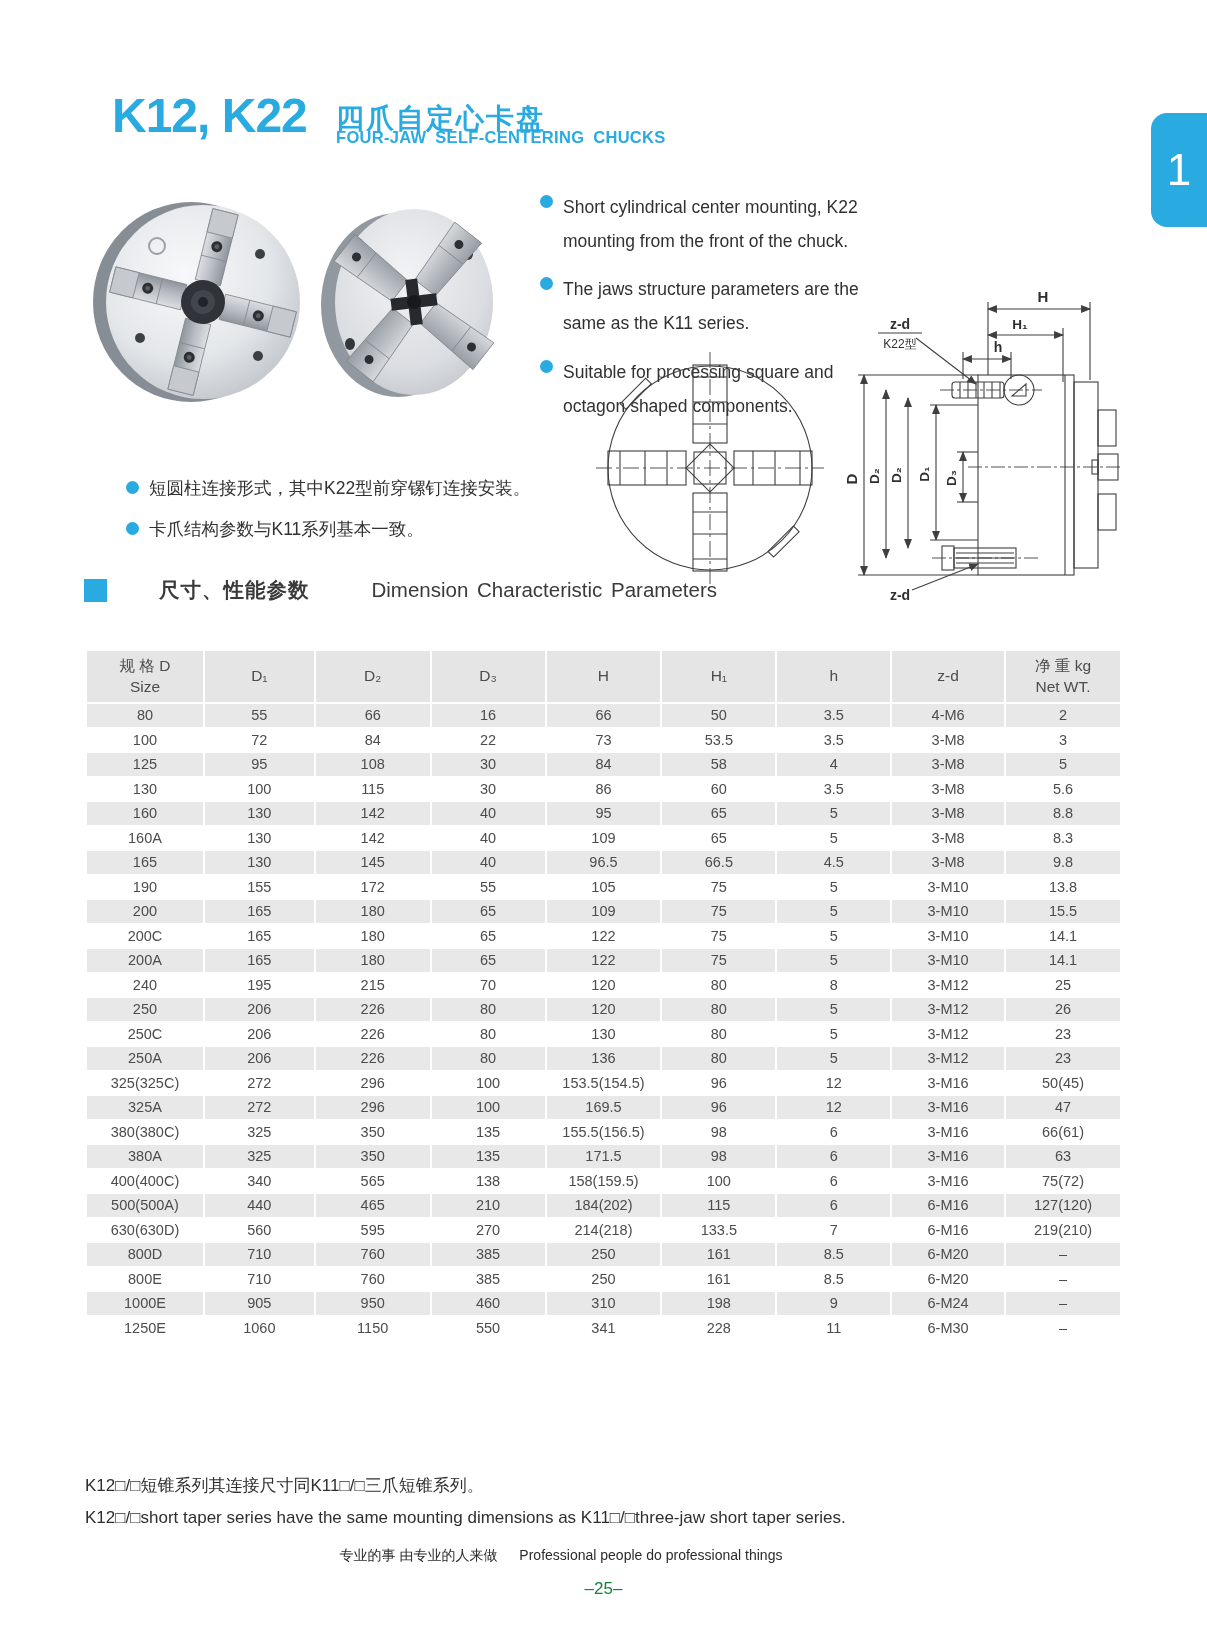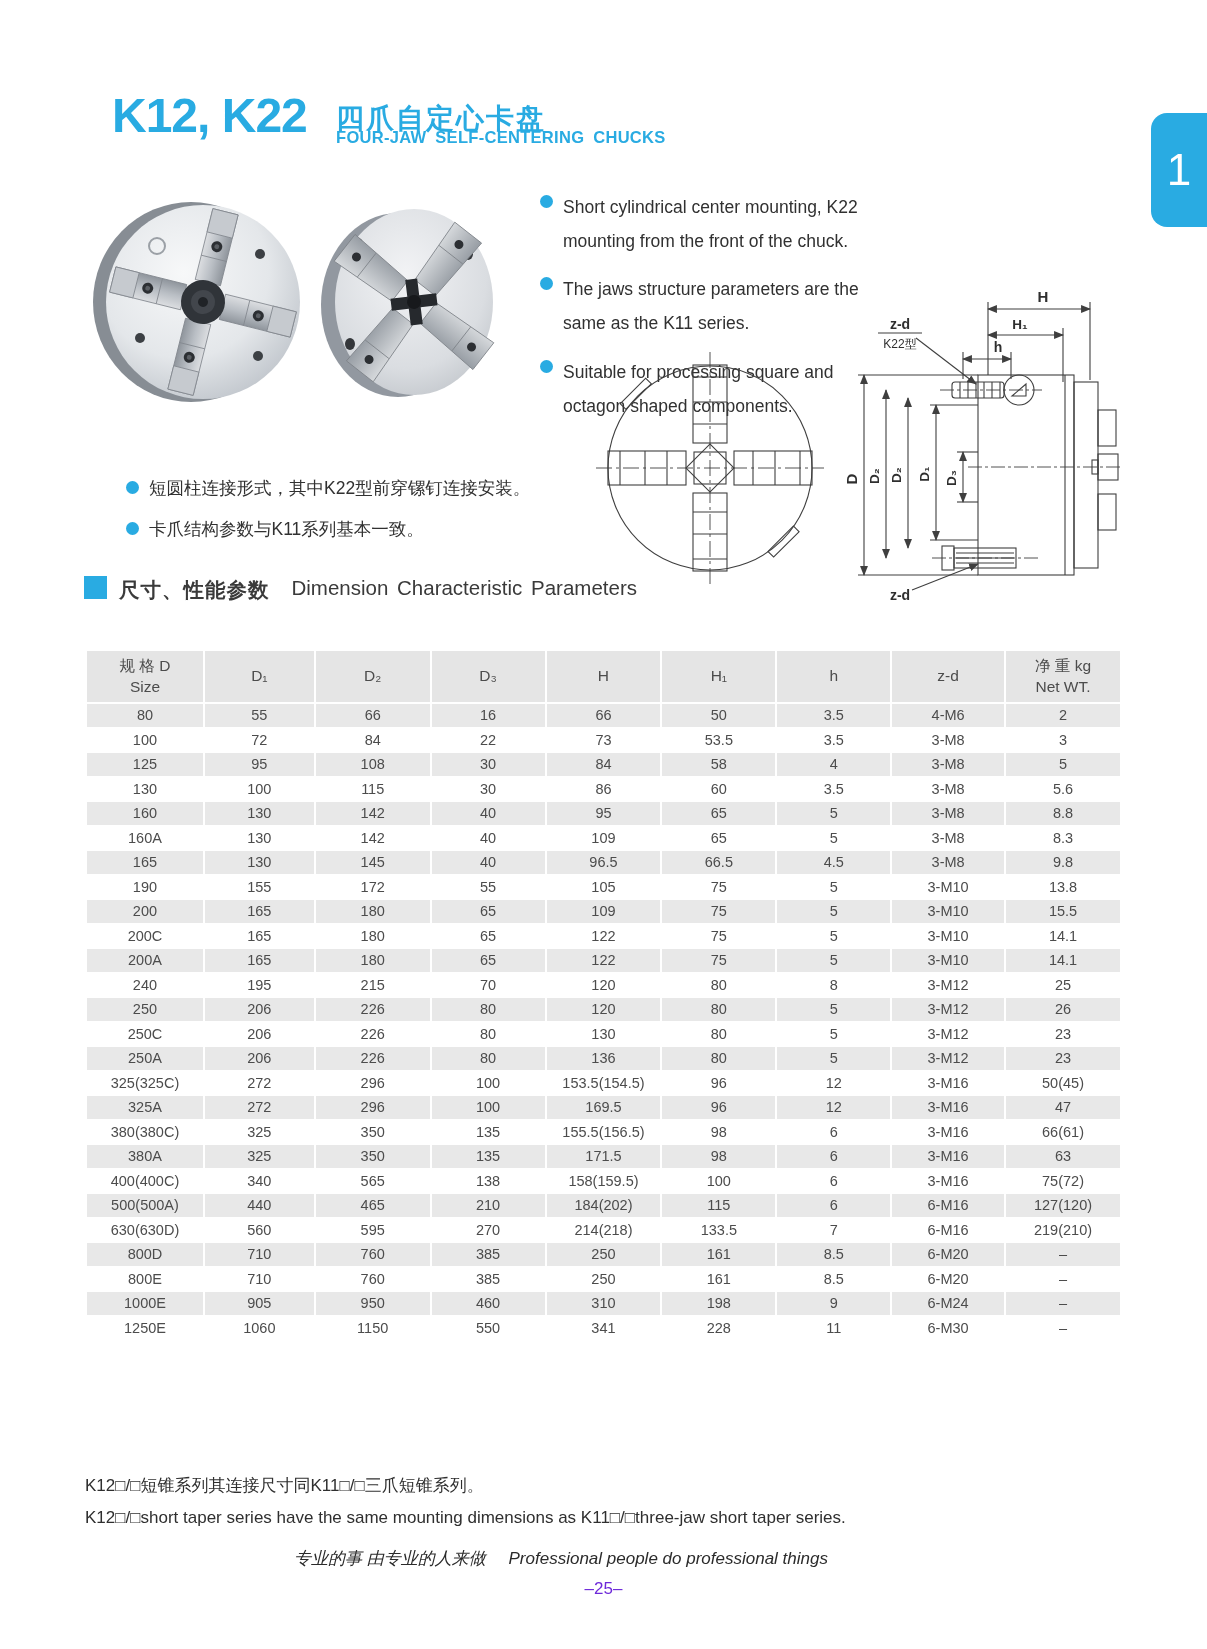--- a/index.html
+++ b/index.html
@@ -24,44 +24,44 @@
   .bullets{display:flex;flex-direction:column;}
   .bullets-en{left:540px;top:190px;width:336px;justify-content:flex-end;}
   .bullets-zh{left:126px;top:476px;width:420px;}
   .bullet{display:flex;align-items:flex-start;margin-bottom:14px;}
   .bullets-zh .bullet{margin-bottom:16px;}
   .dot{flex:0 0 13px;width:13px;height:13px;border-radius:50%;background:#29ABE2;margin-top:5px;margin-right:10px;}
   .btext{font-size:17.5px;line-height:1.95;color:#313131;}
   .bullets-zh .btext{line-height:1.4;}
 
   
-  .sec-head{left:84px;top:576px;display:flex;align-items:flex-start;}
+  .sec-head{left:84px;top:576px;display:flex;align-items:center;gap:40px;}
   .sec-sq{width:23px;height:23px;background:#29ABE2;margin-right:12px;}
   .sec-zh{font-size:20.5px;font-weight:bold;color:#3a3a3a;letter-spacing:1px;margin-right:22px;}
   .sec-en{font-size:20.5px;font-weight:500;color:#3a3a3a;word-spacing:3px;}
 
   
   .tblwrap{left:85px;top:649px;width:1037px;}
   table.dim{border-collapse:separate;border-spacing:2px;table-layout:fixed;width:1037px;}
   table.dim th{
     background:#E5E5E5;font-weight:normal;color:#4c4c4c;font-size:15.5px;
     height:51px;line-height:1.3;padding:0;text-align:center;
   }
   table.dim td{
     background:#ffffff;color:#4c4c4c;font-size:14.5px;text-align:center;
     height:22.5px;padding:0;white-space:nowrap;
   }
   table.dim tbody tr:nth-child(odd) td{background:#E8E8E8;}
 
   
   .note1{left:85px;top:1474px;font-size:17px;color:#2f2f2f;}
   .note2{left:85px;top:1508px;font-size:17px;color:#2f2f2f;text-align:center;}
-  .footer{left:0;top:1547px;width:1122px;text-align:center;font-size:17px;color:#2b2b2b;font-style:italic;}
+  .footer{left:0;top:1547px;width:1122px;text-align:center;font-size:14px;color:#2b2b2b;}
   .footer .zh{margin-right:18px;}
-  .pageno{left:0;top:1579px;width:1207px;text-align:center;font-size:17px;color:#6d28d9;}
+  .pageno{left:0;top:1579px;width:1207px;text-align:center;font-size:17px;color:#15803d;}
 
   
   svg text{font-family:"Liberation Sans","DejaVu Sans",sans-serif;}
   .lineart{stroke:#3f3f3f;fill:none;stroke-width:1.1;}
 </style>
 </head>
 <body>
 
 <div class="abs model">K12, K22</div>
 <div class="abs title-zh">四爪自定心卡盘</div>

